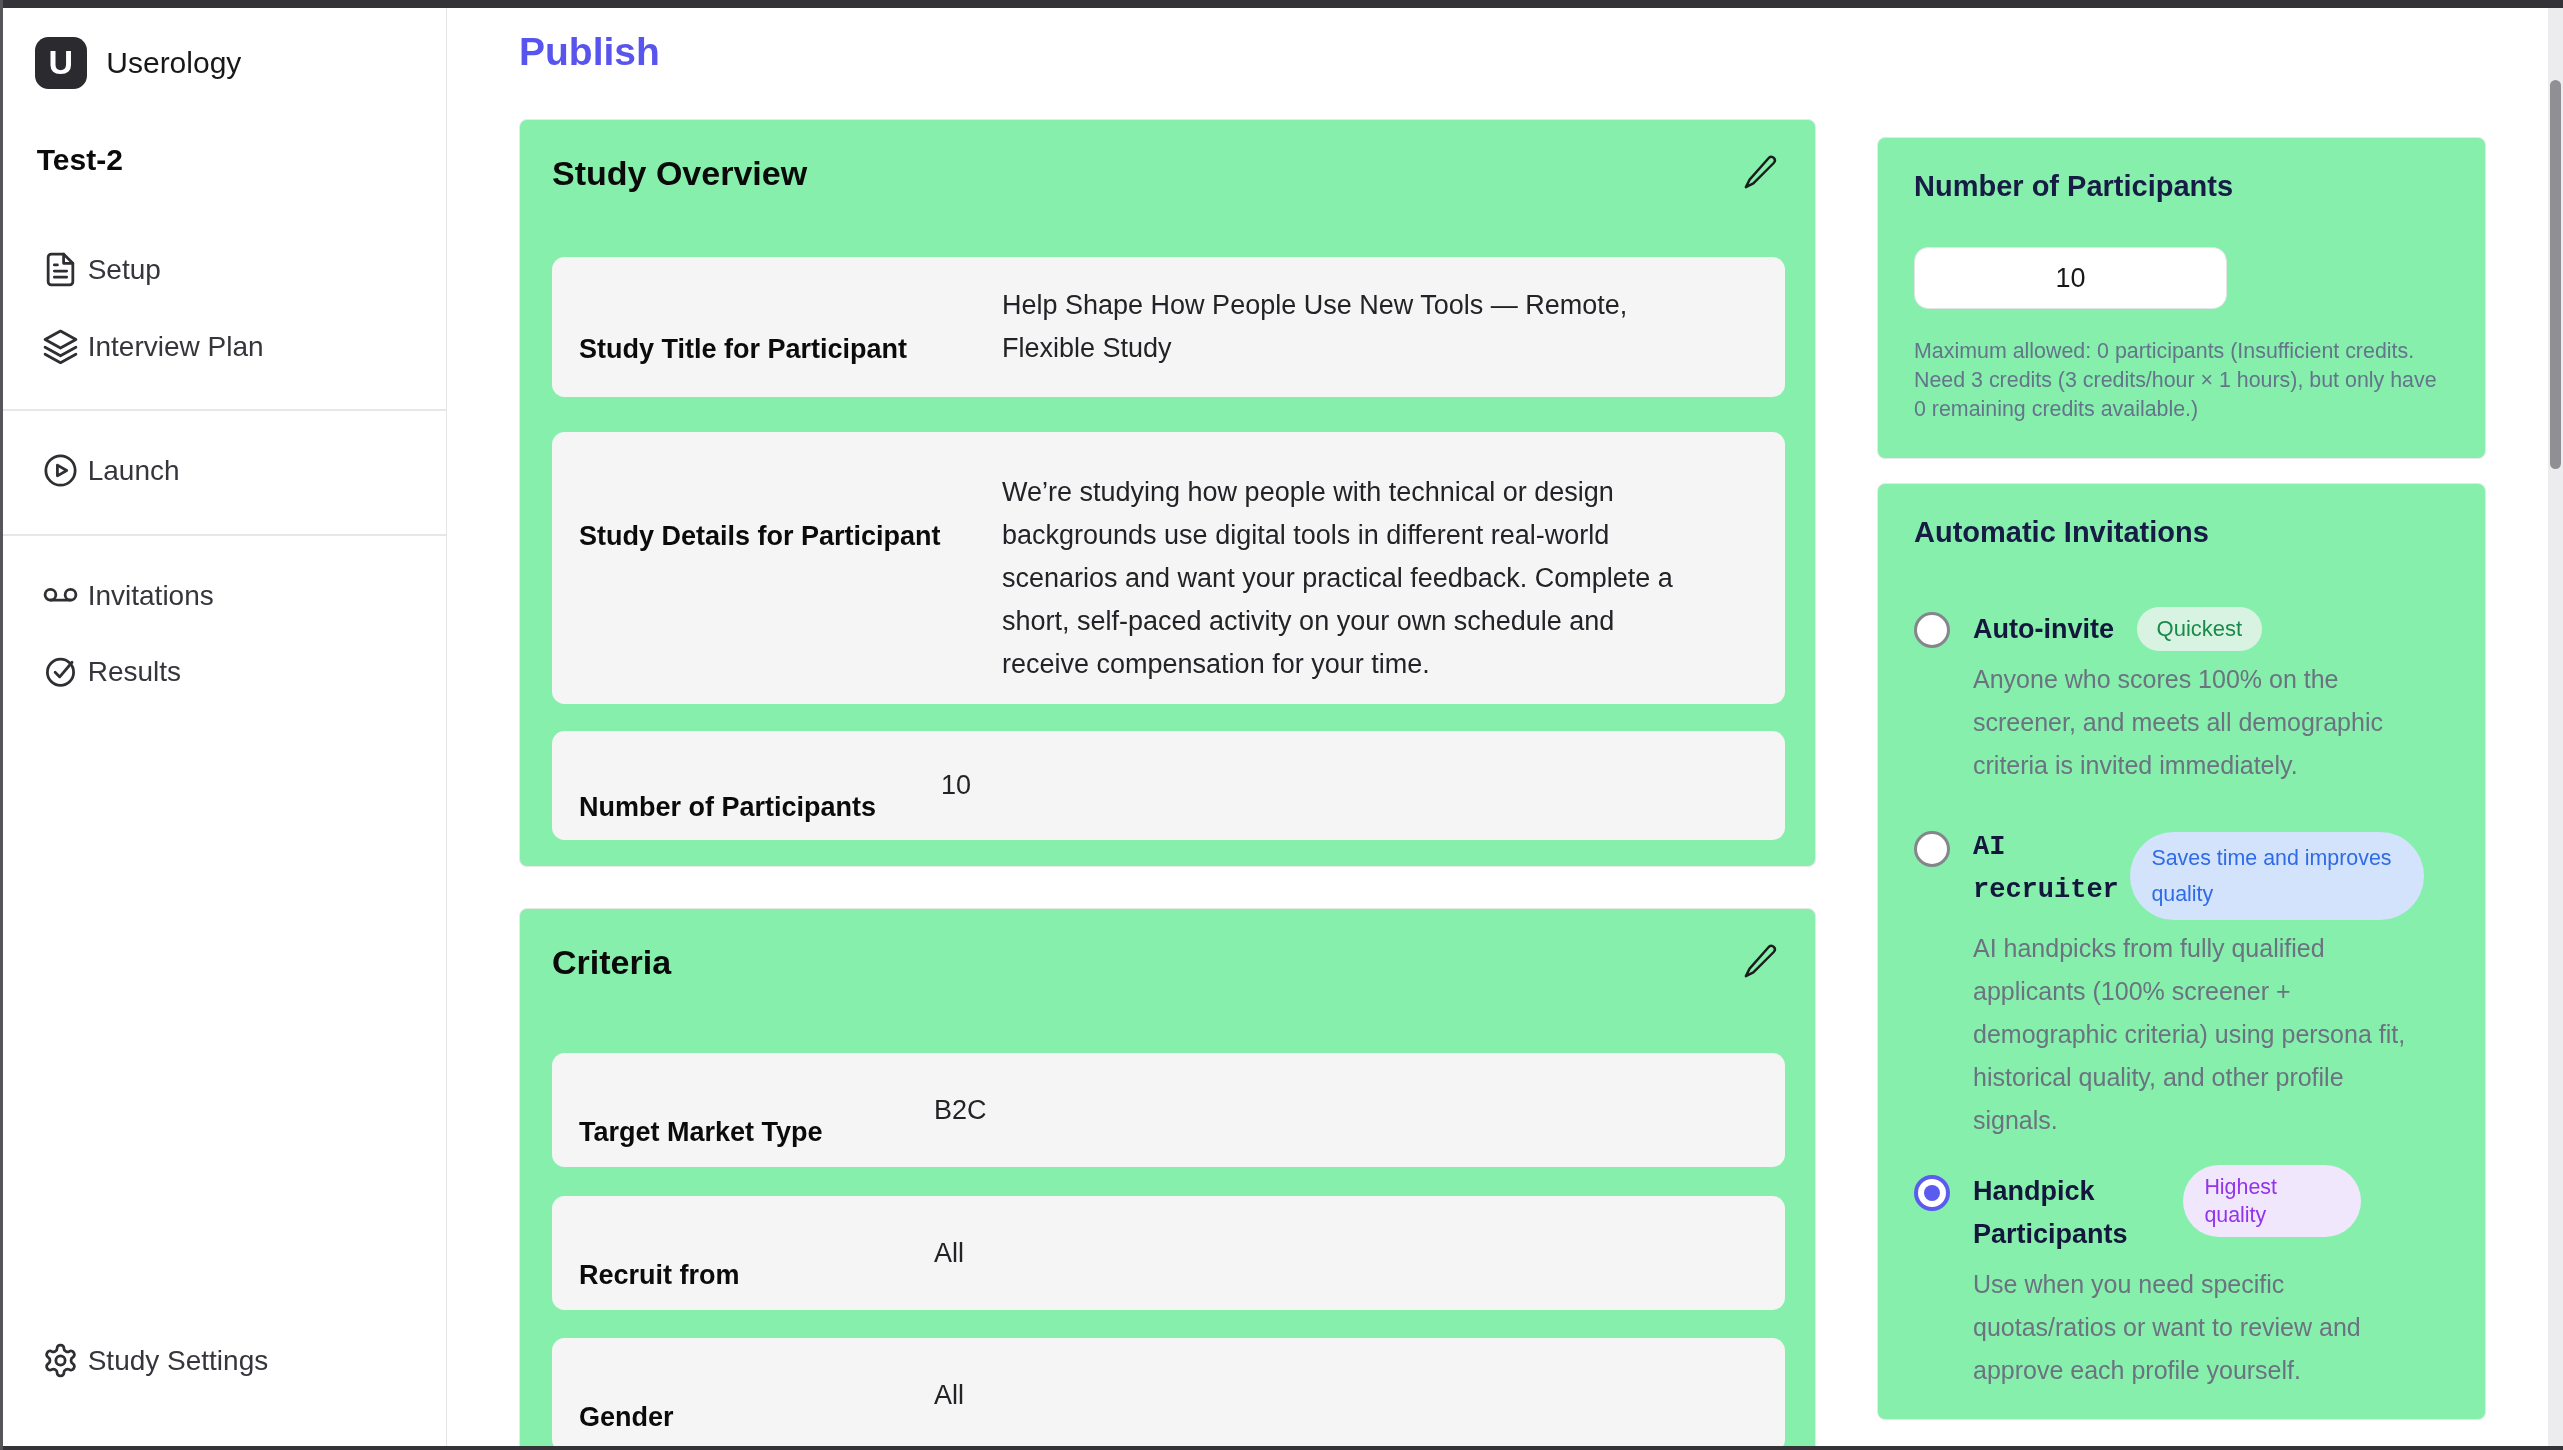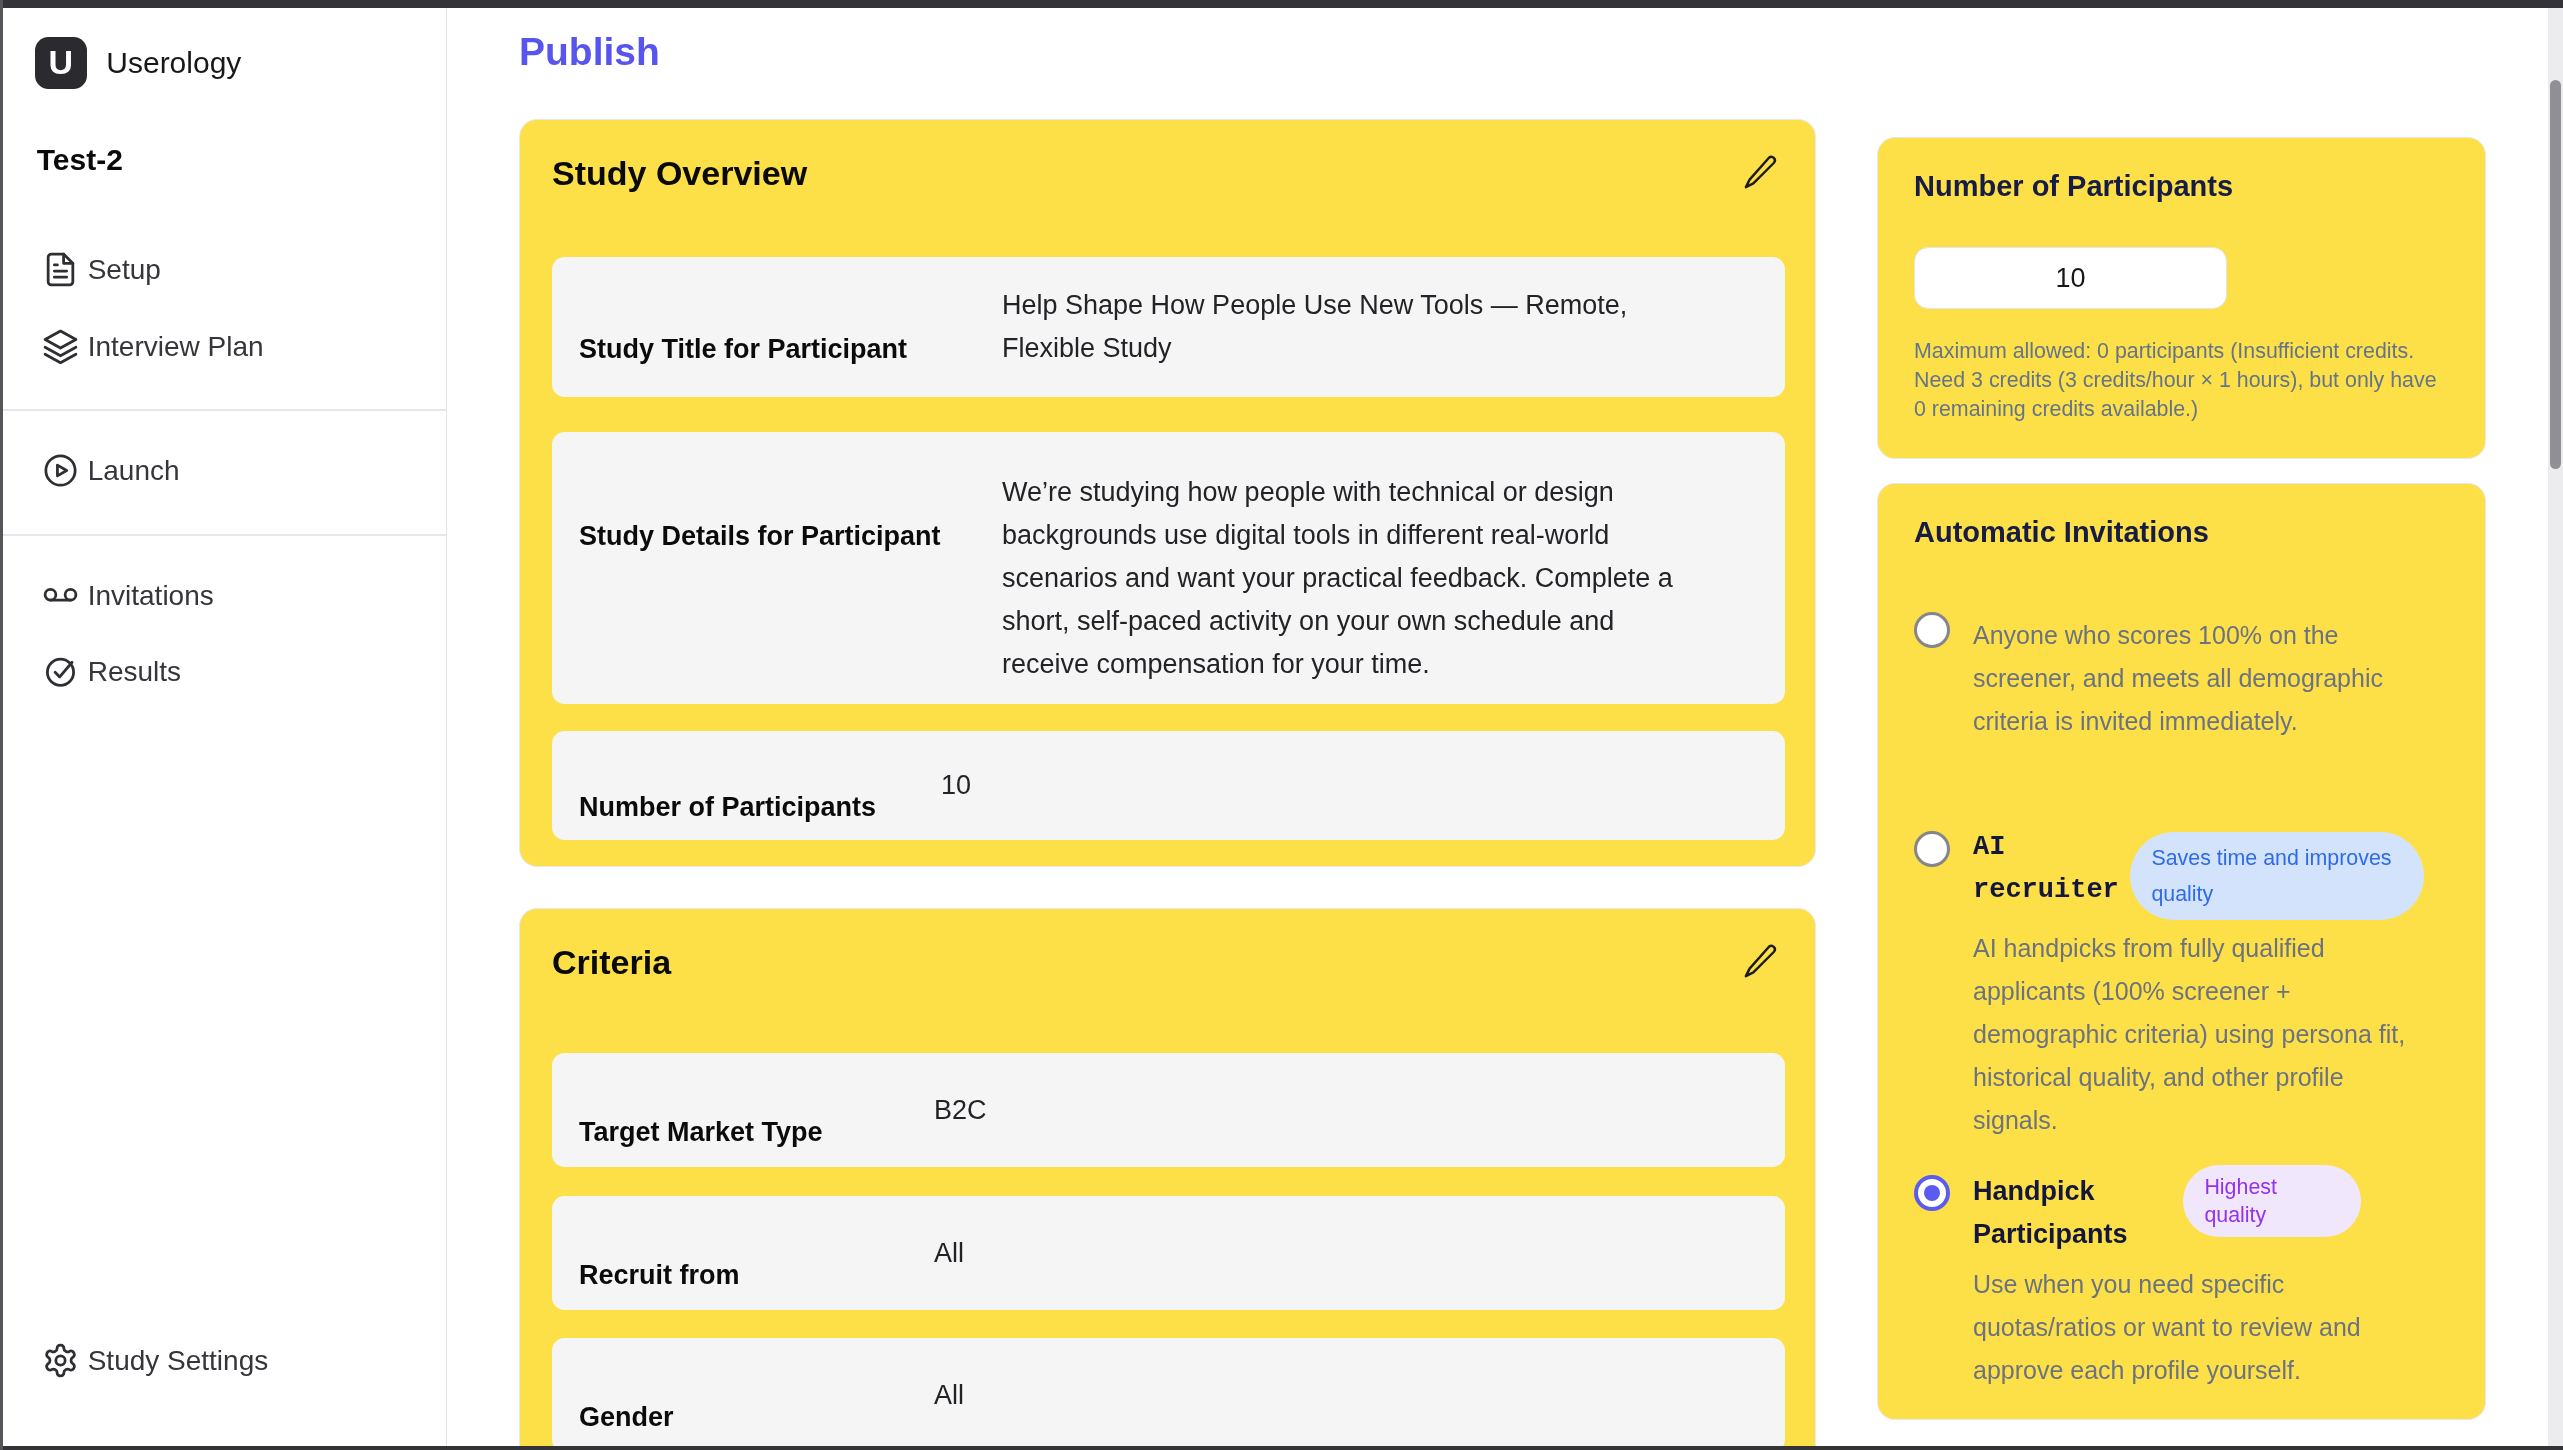--- a/index.html
+++ b/index.html
@@ -32,21 +32,21 @@
   }
   .nav-item svg { width:37px; height:37px; stroke:#2e2e33; fill:none; stroke-width:1.8; stroke-linecap:round; stroke-linejoin:round; flex:none; }
   .nav-label { font-size:28px; color:#35353b; }
   .sb-divider { position:absolute; left:0; width:100%; height:1.8px; background:#e7e7ea; }
 
   
   .main { position:absolute; left:449px; top:8px; right:0; bottom:4.5px; background:#ffffff; }
   .page-title { position:absolute; left:70px; top:22px; font-size:39px; font-weight:700; color:#5854ee; cursor:pointer; }
 
   .card {
-    position:absolute; background:#fde047; border:1.8px solid #e8e8ea; border-radius:18px;
+    position:absolute; background:#86efac; border:1.8px solid #e8e8ea; border-radius:8px;
   }
   .card-main { left:70px; width:1297px; }
   .card-overview { top:111px; height:748px; }
   .card-criteria { top:900px; height:623px; }
   .card-title { position:absolute; left:32px; top:34px; font-size:34px; font-weight:600; color:#0a0a0a; }
   .edit-btn { position:absolute; right:32px; top:30px; width:45px; height:45px; display:flex; align-items:center; justify-content:center; cursor:pointer; }
   .edit-btn svg { width:39px; height:39px; stroke:#1c1c1e; fill:none; stroke-width:1.5; stroke-linejoin:round; }
 
   .frow {
     position:absolute; left:32px; width:1233px; background:#f5f5f6; border-radius:12.5px;
@@ -234,20 +234,24 @@
     <input class="count-input" type="text" value="10" style="">
     <p class="count-note">Maximum allowed: 0 participants (Insufficient credits. Need 3 credits (3 credits/hour × 1 hours), but only have 0 remaining credits available.)</p>
   </section>
 
   <section class="card card-right card-invites">
     <h3 class="panel-title">Automatic Invitations</h3>
 
     <div class="option opt-1">
       <div class="radio radio-off"></div>
       <div class="opt-body">
+        <div class="opt-header">
+          <span class="opt-label">Auto-invite</span>
+          <span class="badge badge-green">Quickest</span>
+        </div>
         <p class="opt-desc">Anyone who scores 100% on the screener, and meets all demographic criteria is invited immediately.</p>
       </div>
     </div>
 
     <div class="option opt-2">
       <div class="radio radio-off"></div>
       <div class="opt-body">
         <div class="opt-header">
           <span class="opt-label narrow">AI recruiter</span>
           <span class="badge badge-blue">Saves time and improves quality</span>

